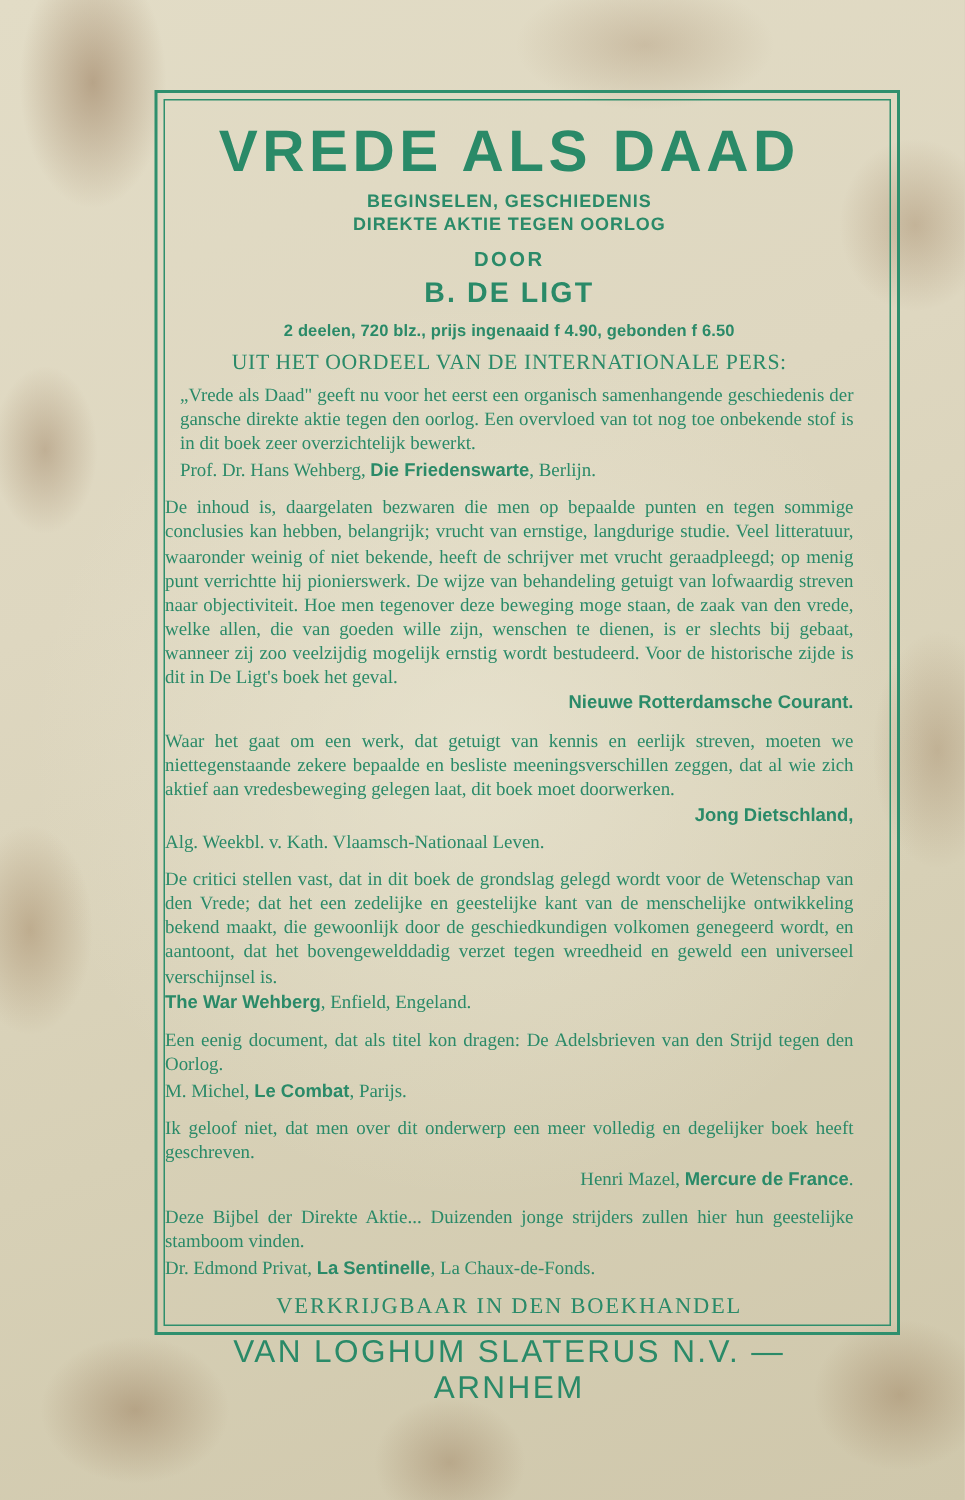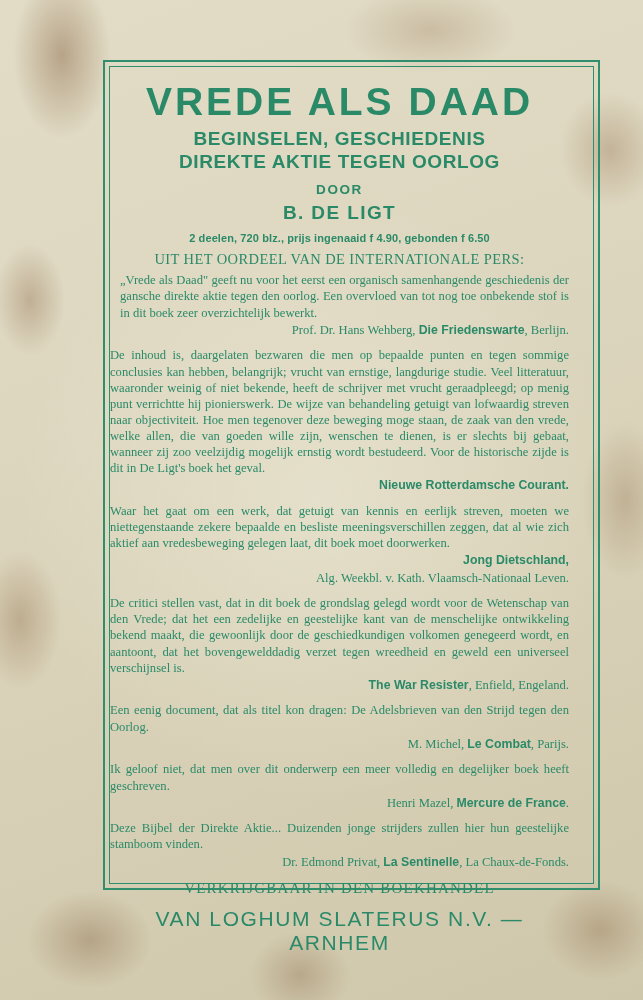--- a/index.html
+++ b/index.html
@@ -64,21 +64,21 @@
 
   .title {
     font-size: 39px;
     font-weight: bold;
     letter-spacing: 3px;
     line-height: 1.0;
     margin: 8px 0 6px 0;
     color: #2a8a68;
   }
   .subtitle {
-    font-size: 19px;
+    font-size: 12px;
     font-weight: bold;
     letter-spacing: 0.6px;
     line-height: 1.22;
     color: #2a8a68;
     margin: 0 10px;
   }
   .door {
     font-size: 13.5px;
     font-weight: bold;
     letter-spacing: 1.6px;
@@ -117,21 +117,21 @@
     padding: 0 4px;
   }
   .q-first { padding-left: 14px; }
   .attrib {
     display: block;
     text-align: right;
     margin-top: 1px;
     font-family: "Liberation Serif", serif;
     font-size: 12.6px;
   }
-  .attrib.center { text-align: right; }
+  .attrib.center { text-align: left; }
   .src {
     font-family: "Liberation Sans", sans-serif;
     font-weight: bold;
     font-size: 12.3px;
   }
 
   .verkrijg {
     font-family: "Liberation Serif", serif;
     font-size: 15px;
     letter-spacing: 1.2px;
@@ -178,21 +178,21 @@
     </div>
 
     <div class="quote">
       <span>Waar het gaat om een werk, dat getuigt van kennis en eerlijk streven, moeten we niettegenstaande zekere bepaalde en besliste meeningsverschillen zeggen, dat al wie zich aktief aan vredesbeweging gelegen laat, dit boek moet doorwerken.</span>
       <span class="attrib"><span class="src">Jong Dietschland,</span></span>
       <span class="attrib center">Alg. Weekbl. v. Kath. Vlaamsch-Nationaal Leven.</span>
     </div>
 
     <div class="quote">
       <span>De critici stellen vast, dat in dit boek de grondslag gelegd wordt voor de Wetenschap van den Vrede; dat het een zedelijke en geestelijke kant van de menschelijke ontwikkeling bekend maakt, die gewoonlijk door de geschiedkundigen volkomen genegeerd wordt, en aantoont, dat het bovengewelddadig verzet tegen wreedheid en geweld een universeel verschijnsel is.</span>
-      <span class="attrib center"><span class="src">The War Resister</span><span>, Enfield, Engeland.</span></span>
+      <span class="attrib center"><span class="src">The War Wehberg</span><span>, Enfield, Engeland.</span></span>
     </div>
 
     <div class="quote">
       <span>Een eenig document, dat als titel kon dragen: De Adelsbrieven van den Strijd tegen den Oorlog.</span>
       <span class="attrib center"><span>M. Michel, </span><span class="src">Le Combat</span><span>, Parijs.</span></span>
     </div>
 
     <div class="quote">
       <span>Ik geloof niet, dat men over dit onderwerp een meer volledig en degelijker boek heeft geschreven.</span>
       <span class="attrib"><span>Henri Mazel, </span><span class="src">Mercure de France</span><span>.</span></span>

